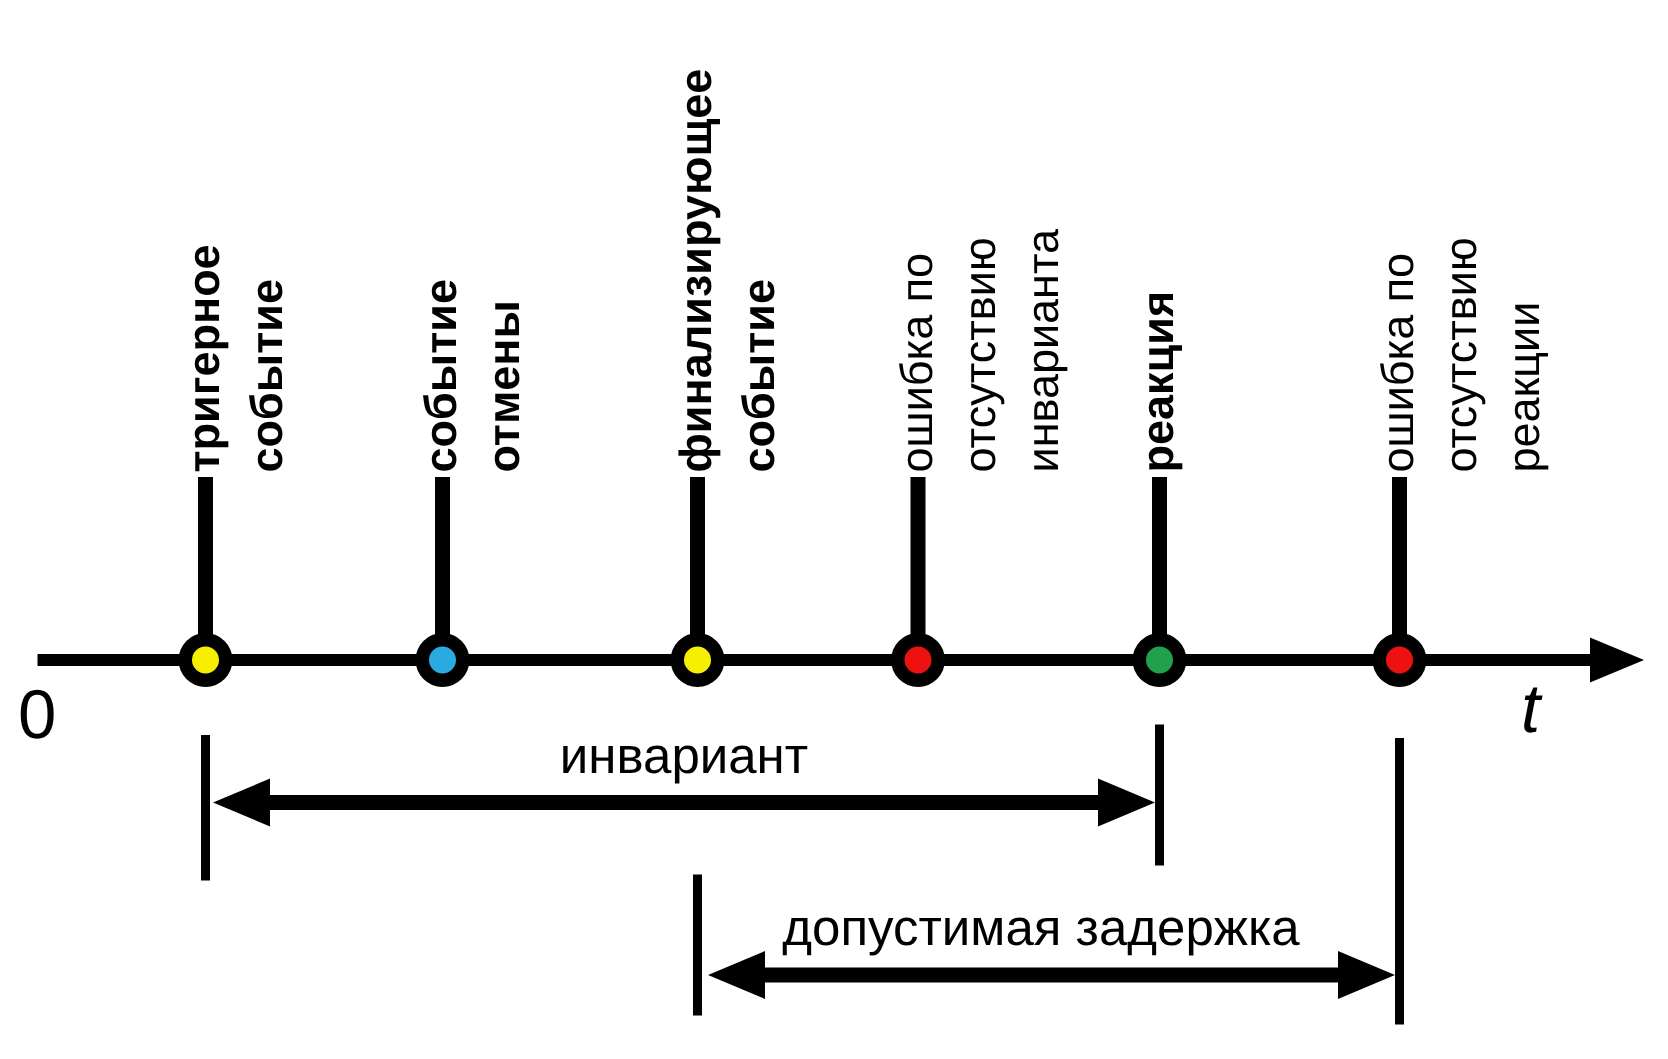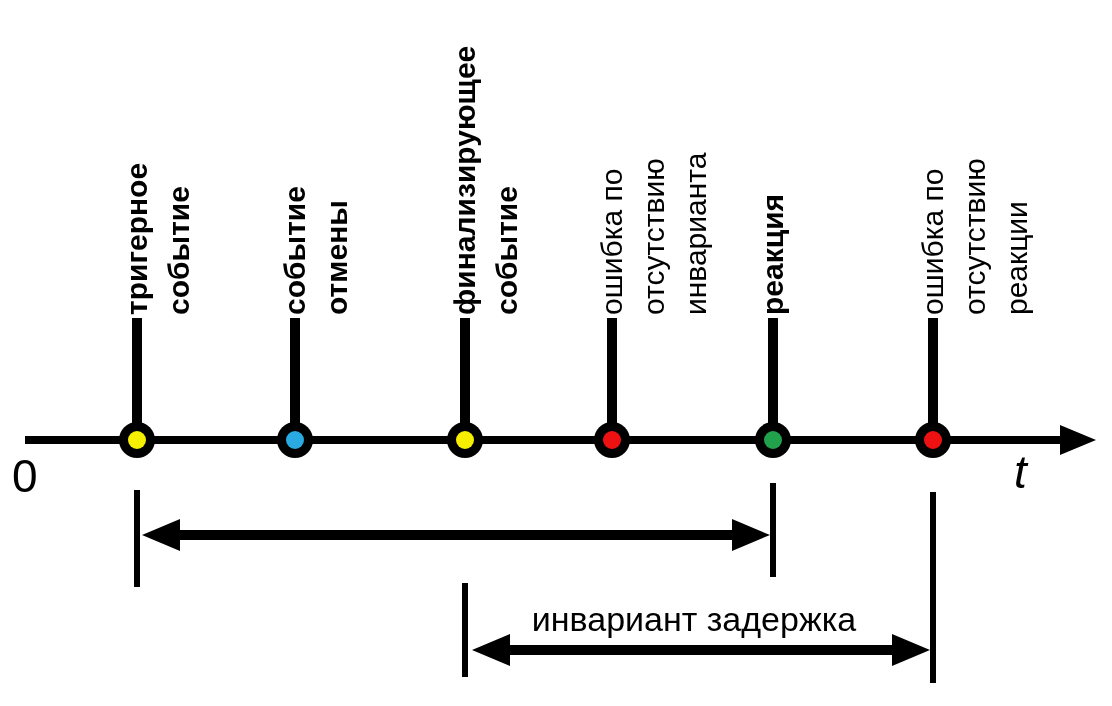--- a/index.html
+++ b/index.html
@@ -111,26 +111,27 @@
     <div class="dot">
       <div class="dot-inner" style="background-color: rgb(238, 17, 17);"></div>
     </div>
   </div>
 
   <div class="tick tick-a"></div>
   <div class="tick tick-b"></div>
   <div class="tick tick-c"></div>
   <div class="tick tick-d"></div>
 
+  <div class="span-label label-invariant">инвариант</div>
   <div class="dbl-arrow arrow-invariant">
     <div class="ah ah-left"></div>
     <div class="shaft"></div>
     <div class="ah ah-right"></div>
   </div>
 
-  <div class="span-label label-delay">инвариант задержка</div>
+  <div class="span-label label-delay">допустимая задержка</div>
   <div class="dbl-arrow arrow-delay">
     <div class="ah ah-left"></div>
     <div class="shaft"></div>
     <div class="ah ah-right"></div>
   </div>
 
 </div>
 
 </body></html>

